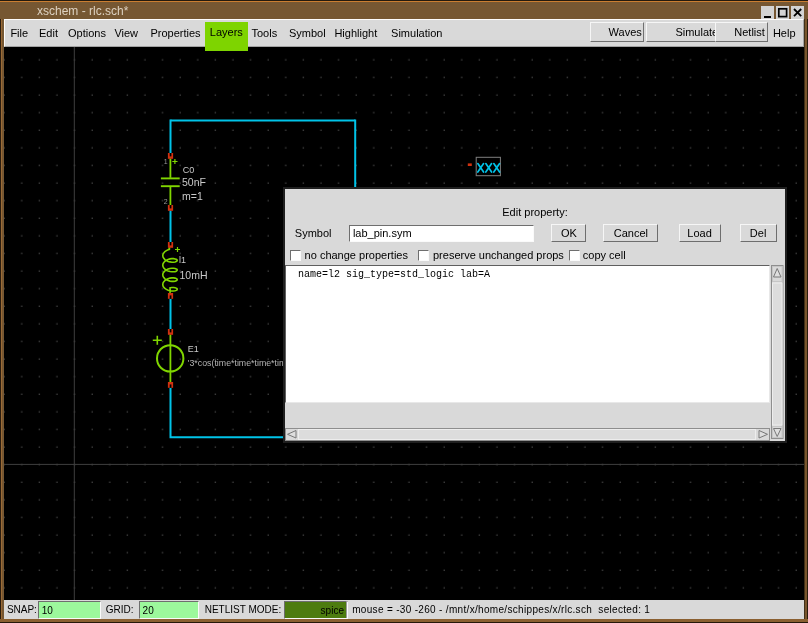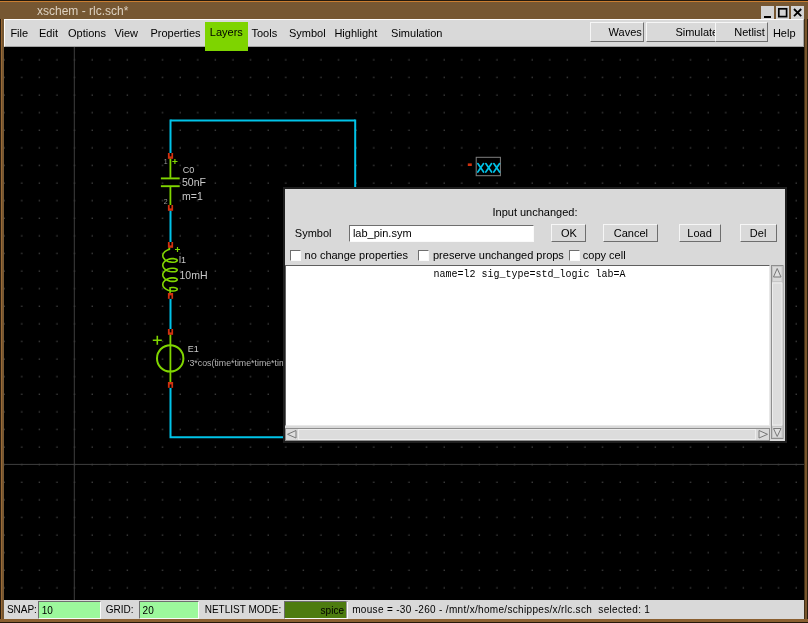--- a/index.html
+++ b/index.html
@@ -34,23 +34,23 @@
   #dlgtitle span { position:absolute; left:26px; top:1px; font-size:11px; font-weight:bold; color:#f2eeea; }
   .dbtn { position:absolute; top:2px; width:12px; height:12px; background:#d2d2d2; }
   #dlgbody { position:absolute; left:0; top:15px; width:500px; height:237px; font-size:11px; color:#000; }
   .lbl { position:absolute; line-height:13px; font-size:11px; color:#000; }
   #entry { position:absolute; left:63.9px; top:21.4px; width:185px; height:17px; background:#fff;
            border:1px solid; border-color:#6e6e6e #fafafa #fafafa #6e6e6e; font-size:11px; line-height:15px; padding-left:3px; }
   .pbtn { position:absolute; top:19.7px; height:18px; background:#d9d9d9; border:1px solid;
           border-color:#f6f6f6 #6e6e6e #6e6e6e #f6f6f6; font-size:11px; text-align:center; line-height:16px; }
   .cb { position:absolute; top:45.5px; width:11px; height:11px; background:#fff; border:1px solid;
         border-color:#6e6e6e #fafafa #fafafa #6e6e6e; }
-  #txt { position:absolute; left:0px; top:61px; width:485px; height:161px; background:#fff;
+  #txt { position:absolute; left:0px; top:61px; width:485px; height:138px; background:#fff;
          border:1px solid; border-color:#5f5f5f #e8e8e8 #e8e8e8 #5f5f5f;
-         font-family:"Liberation Mono", monospace; font-size:10px; line-height:12px; padding:3px 0 0 4px; color:#000;text-align:center; }
+         font-family:"Liberation Mono", monospace; font-size:10px; line-height:12px; padding:3px 0 0 12px; color:#000; }
   .sb { position:absolute; background:#d9d9d9; }
   
   #status { position:absolute; left:4px; top:600px; width:800px; height:19px; background:#d9d9d9; font-size:10px; color:#000; }
   .sl { position:absolute; top:0; height:24px; line-height:20px; }
   .sfield { position:absolute; top:0.5px; height:18px; line-height:17px; border:1px solid;
             border-color:#6e6e6e #fafafa #fafafa #6e6e6e; padding-left:3px; }
 </style>
 </head>
 <body>
 <div id="win">
@@ -169,21 +169,21 @@
     <div class="mi" style="left:329.4px;">Highlight</div>
     <div class="mi" style="left:386.1px;">Simulation</div>
     <div class="mbtn" style="left:585px; width:54.4px;">Waves</div>
     <div class="mbtn" style="left:641.3px; width:85px;">Simulate</div>
     <div class="mbtn" style="left:710.4px; width:52.4px;">Netlist</div>
     <div class="mi" style="left:767.9px;">Help</div>
   </div>
 
   <div id="dlg">
     <div id="dlgbody">
-      <div class="lbl" style="left:0; top:1.5px; width:500px; text-align:center;">Input unchanged:</div>
+      <div class="lbl" style="left:0; top:1.5px; width:500px; text-align:center;">Edit property:</div>
       <div class="lbl" style="left:9.8px; top:22.5px;">Symbol</div>
       <div id="entry">lab_pin.sym</div>
       <div class="pbtn" style="left:266.4px; width:35px;">OK</div>
       <div class="pbtn" style="left:318.4px; width:55px;">Cancel</div>
       <div class="pbtn" style="left:393.6px; width:42px;">Load</div>
       <div class="pbtn" style="left:454.6px; width:37px;">Del</div>
       <div class="cb" style="left:5.1px;"></div>
       <div class="lbl" style="left:19.6px; top:44.5px;">no change properties</div>
       <div class="cb" style="left:133.4px;"></div>
       <div class="lbl" style="left:148px; top:44.5px;">preserve unchanged props</div>

